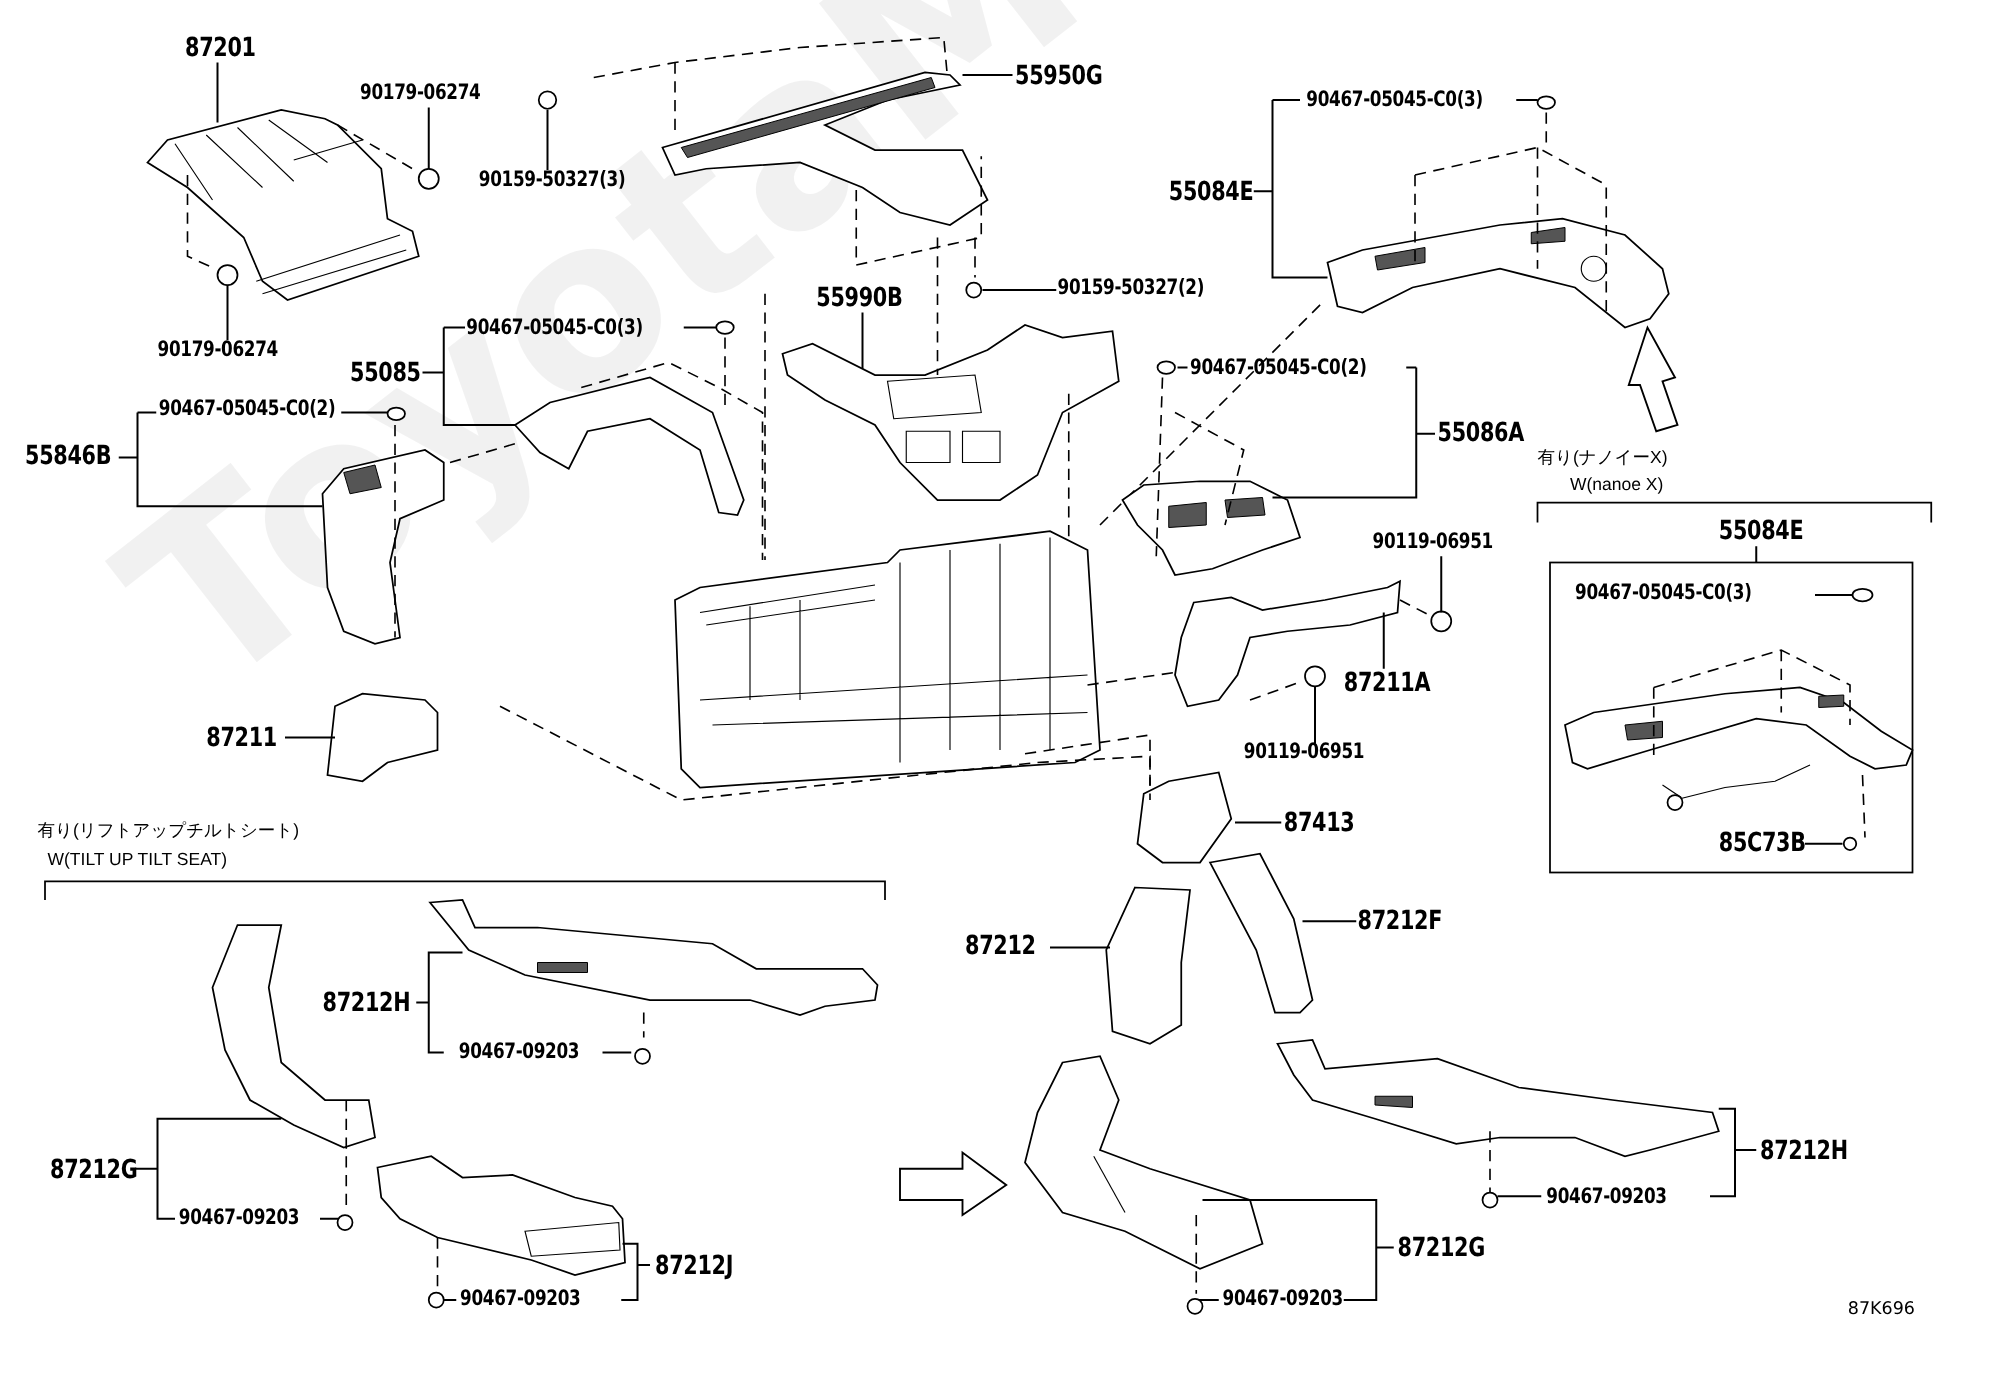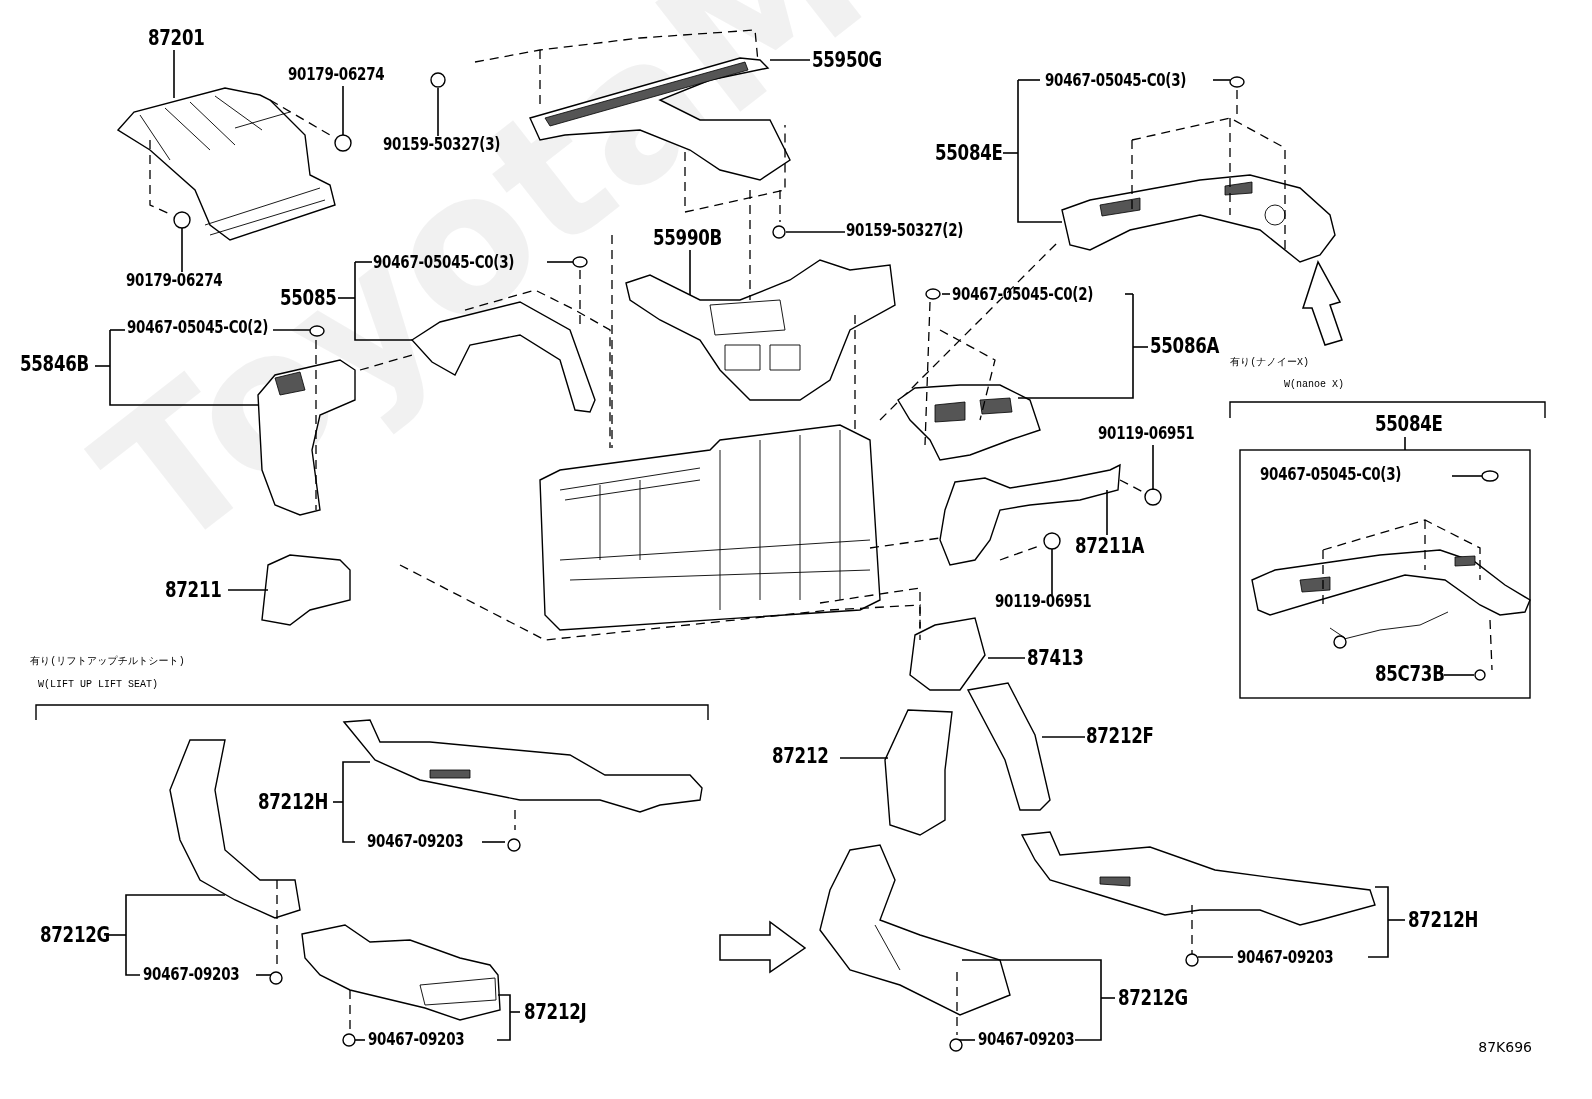--- a/index.html
+++ b/index.html
@@ -3,21 +3,21 @@
 <meta charset="utf-8">
 <style>
   html, body { margin: 0; padding: 0; background: #ffffff; }
   body { width: 1592px; height: 1099px; position: relative; overflow: hidden;
          font-family: "DejaVu Sans Mono", monospace; color: #000; }
   #canvas { position: absolute; left: 0; top: 0; }
   .lbl { position: absolute; font-family: "DejaVu Sans Condensed", "DejaVu Sans", sans-serif;
          font-size: 17px; font-weight: bold; white-space: nowrap; letter-spacing: -0.3px;
          transform: scaleX(0.88); transform-origin: left top; line-height: 1; }
   .lbl.big { font-size: 21px; }
-  .note { position: absolute; font-family: Liberation Mono, monospace; font-size: 10px;
+  .note { position: absolute; font-family: Liberation Sans, sans-serif; font-size: 14px;
           white-space: nowrap; line-height: 1; font-weight: normal; }
   .code { position: absolute; font-family: "DejaVu Sans", sans-serif; font-size: 14px;
           right: 60px; bottom: 44px; }
   .wm { position: absolute; left: 60px; top: 420px; font-family: "DejaVu Sans", sans-serif;
         font-size: 190px; color: rgba(0,0,0,0.055); transform: rotate(-38deg);
         transform-origin: left top; white-space: nowrap; pointer-events: none; font-weight: bold; }
   svg .part { fill: #fff; stroke: #000; stroke-width: 1.4; }
   svg .detail { fill: none; stroke: #000; stroke-width: 0.9; }
   svg .hatch { fill: #555; stroke: #000; stroke-width: 0.8; }
   svg .leader { fill: none; stroke: #000; stroke-width: 1.6; }
@@ -247,27 +247,27 @@
 <div class="lbl big" style="left:165px;top:580px">87211</div>
 <div class="lbl big" style="left:1027px;top:648px">87413</div>
 <div class="lbl big" style="left:772px;top:746px">87212</div>
 <div class="lbl big" style="left:1086px;top:726px">87212F</div>
 <div class="lbl big" style="left:1408px;top:910px">87212H</div>
 <div class="lbl" style="left:1237px;top:949px">90467-09203</div>
 <div class="lbl big" style="left:1118px;top:988px">87212G</div>
 <div class="lbl" style="left:978px;top:1031px">90467-09203</div>
 
 <div class="note" style="left:1230px;top:358px">有り(ナノイーX)</div>
-<div class="note" style="left:1284px;top:380px">W(nanoe X)</div>
+<div class="note" style="left:1256px;top:380px">W(nanoe X)</div>
 <div class="lbl big" style="left:1375px;top:414px">55084E</div>
 <div class="lbl" style="left:1260px;top:466px">90467-05045-C0(3)</div>
 <div class="lbl big" style="left:1375px;top:664px">85C73B</div>
 
 <div class="note" style="left:30px;top:657px">有り(リフトアップチルトシート)</div>
-<div class="note" style="left:38px;top:680px">W(LIFT UP LIFT SEAT)</div>
+<div class="note" style="left:38px;top:680px">W(TILT UP TILT SEAT)</div>
 <div class="lbl big" style="left:258px;top:792px">87212H</div>
 <div class="lbl" style="left:367px;top:833px">90467-09203</div>
 <div class="lbl big" style="left:40px;top:925px">87212G</div>
 <div class="lbl" style="left:143px;top:966px">90467-09203</div>
 <div class="lbl big" style="left:524px;top:1002px">87212J</div>
 <div class="lbl" style="left:368px;top:1031px">90467-09203</div>
 
 <div class="code">87K696</div>
 
 </body></html>

